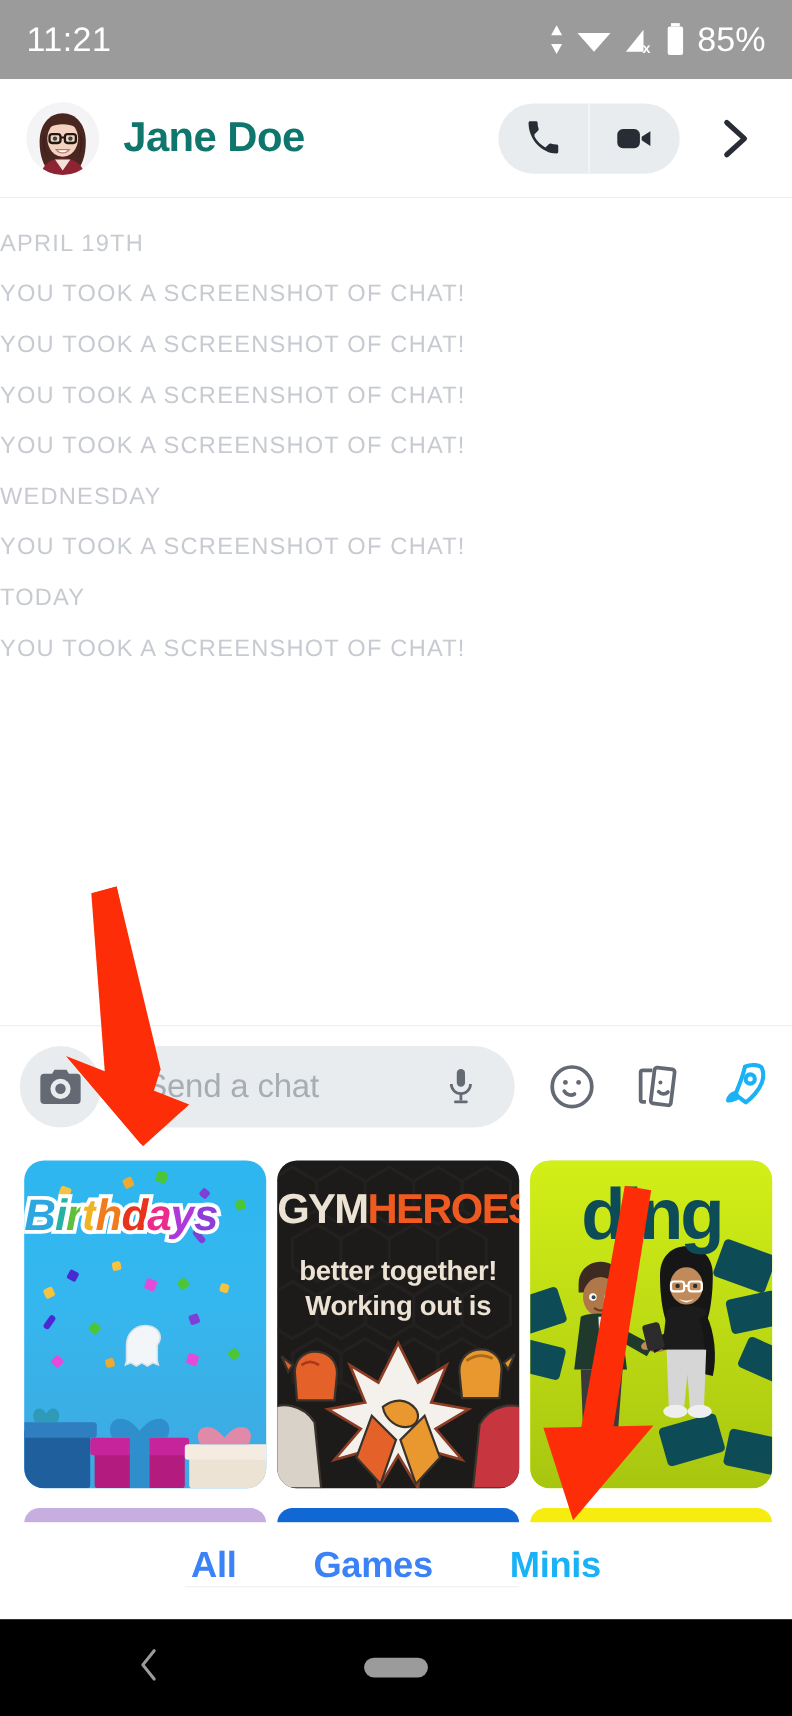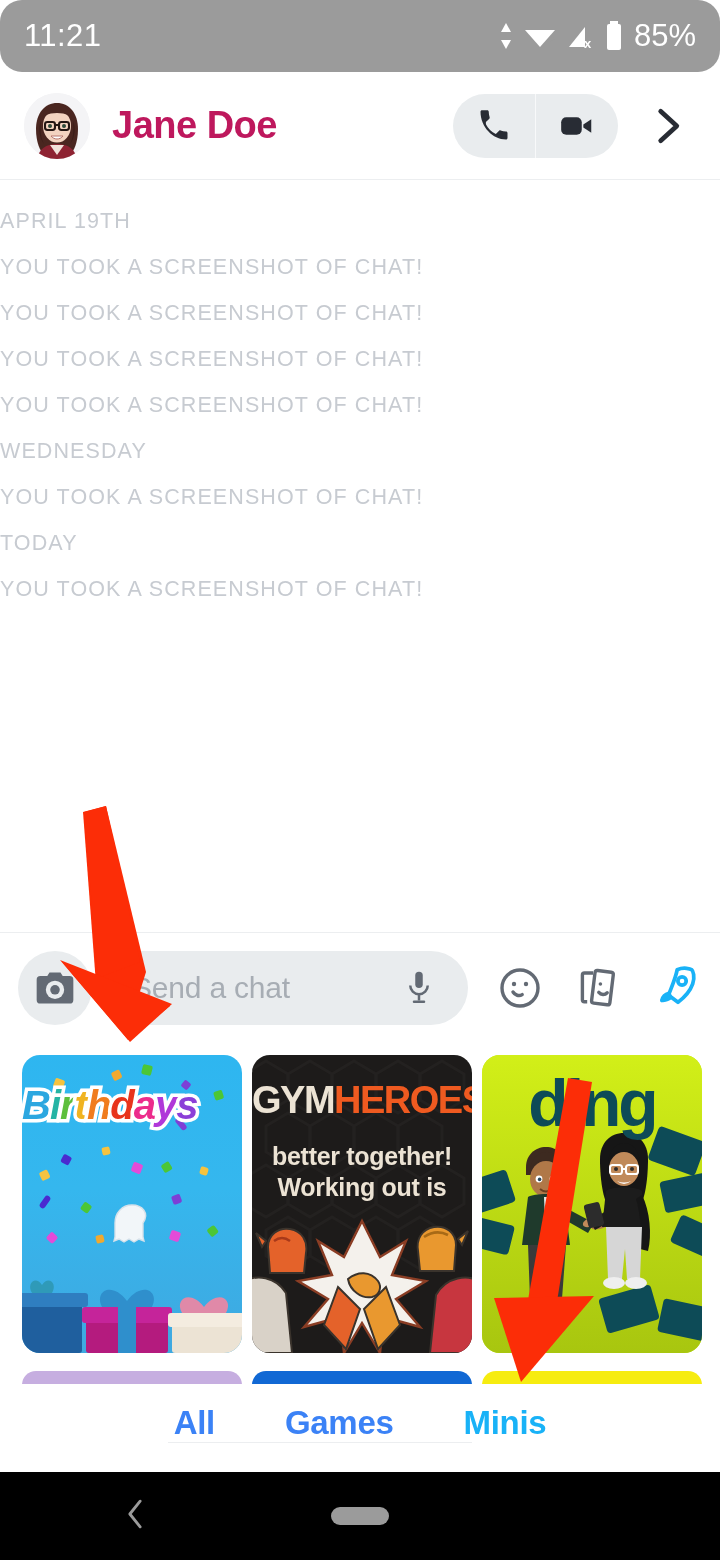--- a/index.html
+++ b/index.html
@@ -8,40 +8,40 @@
     font-family:"Liberation Sans", sans-serif;
     background:#ffffff;
     overflow:hidden;
   }
   .phone { position:relative; width:720px; height:1560px; background:#fff; }
 
   
   .statusbar {
     position:absolute; top:0; left:0; width:720px; height:72px;
     background:#9b9b9b; display:flex; align-items:center;
-    padding:4px 24px; color:#fff;border-radius:22px;
+    padding:4px 24px; color:#fff;
   }
   .status-time { font-size:31px; font-weight:400; letter-spacing:.4px; }
   .status-right { margin-left:auto; display:flex; align-items:center; gap:9px; }
   .status-right svg { display:block; }
   .status-battery-text { font-size:31px; font-weight:400; margin-left:2px; }
 
   
   .header {
     position:absolute; top:72px; left:0; width:720px; height:108px;
     display:flex; align-items:center; padding:0 24px;
     border-bottom:1px solid #eceef0; background:#fff;
   }
   .avatar {
     width:66px; height:66px; border-radius:50%;
     background:#f2f2f4; overflow:hidden; flex:none; position:relative;
   }
   .avatar svg { display:block; }
   .username {
-    margin-left:22px; font-size:38px; font-weight:bold; color:#be185d;
+    margin-left:22px; font-size:38px; font-weight:bold; color:#0f766e;
     letter-spacing:-.5px; white-space:nowrap;
   }
   .call-pill {
     margin-left:auto; display:flex; align-items:center;
     background:#e9ecee; border-radius:32px; height:64px; overflow:hidden;
   }
   .call-btn {
     width:82px; height:64px; display:flex; align-items:center; justify-content:center;
   }
   .call-divider { width:1px; height:64px; background:#f8f9fa; }

